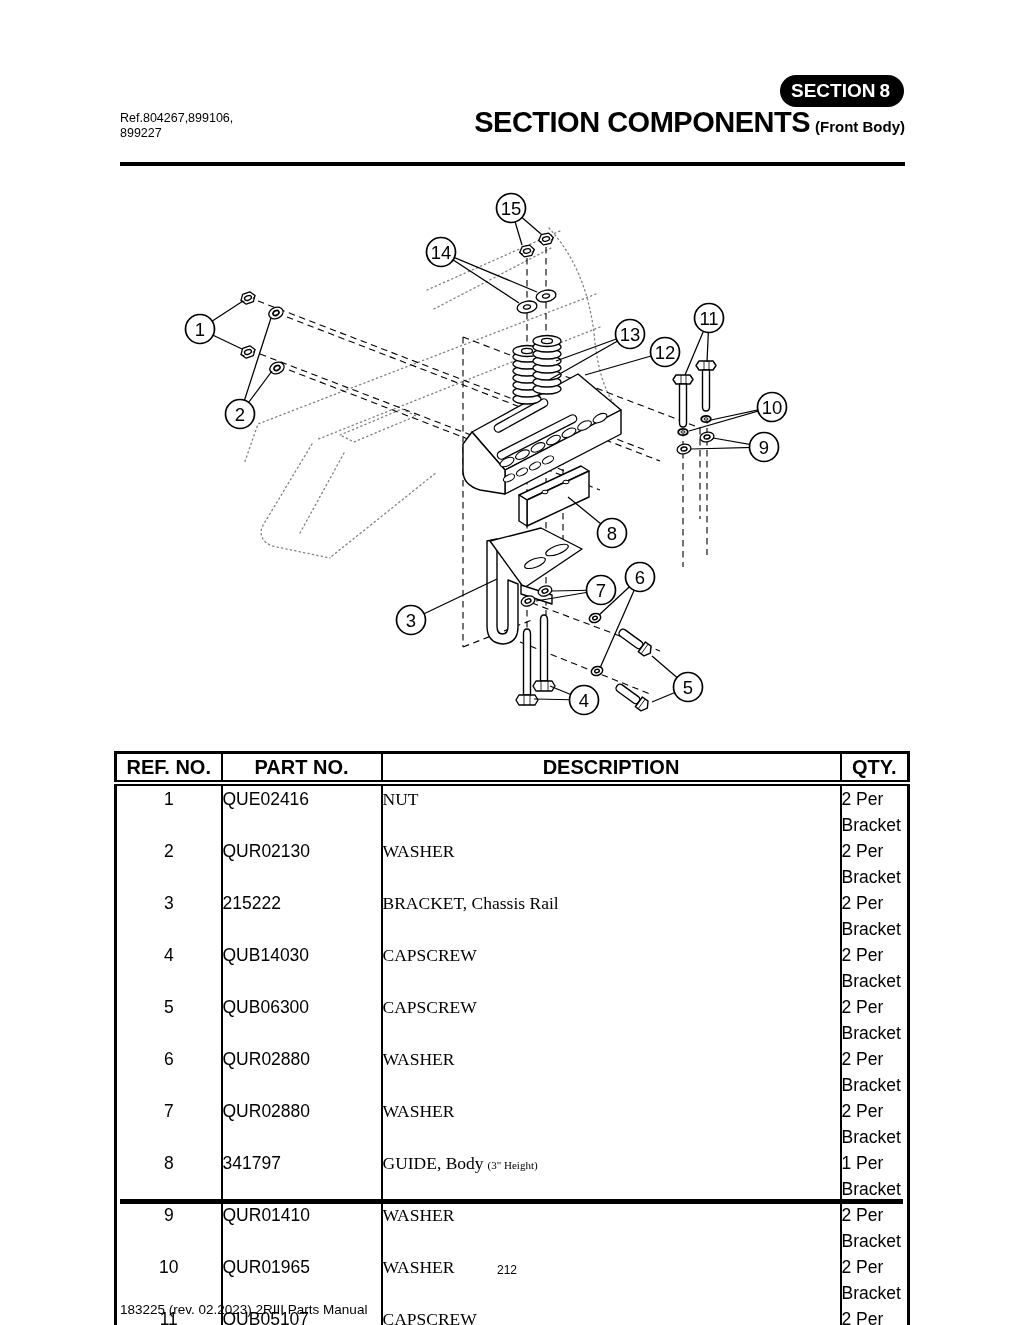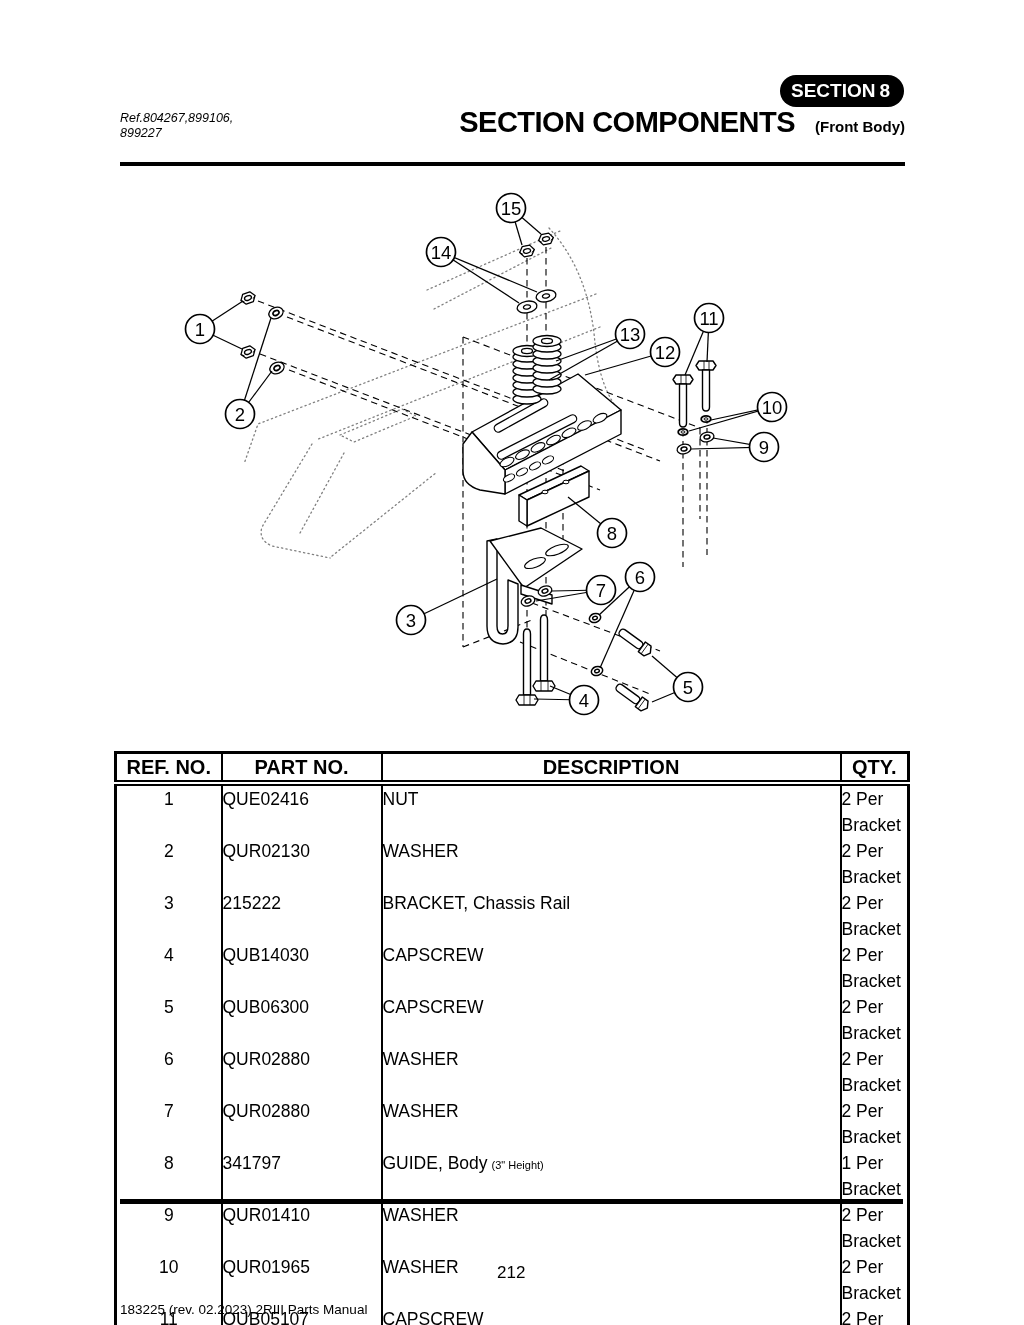--- a/index.html
+++ b/index.html
@@ -2,42 +2,42 @@
 <html><head>
 <meta charset="utf-8">
 <style>
   html,body{margin:0;padding:0;background:#fff;}
   .page{position:relative;width:1024px;height:1325px;background:#fff;overflow:hidden;
         font-family:"Liberation Sans",sans-serif;color:#000;}
   
   .section-badge{position:absolute;left:780px;top:75px;width:124px;height:32px;background:#000;color:#fff;
         display:flex;align-items:center;justify-content:space-between;padding:0 14px 0 11px;box-sizing:border-box;
         font-size:19px;font-weight:bold;border-radius:16px;}
-  .ref-block{position:absolute;left:120px;top:111px;font-style:italic;font-size:12.5px;line-height:15px;}
+  .ref-block{position:absolute;left:120px;top:111px;font-size:12.5px;line-height:15px;}
   .title-block{position:absolute;right:119px;top:106px;white-space:nowrap;text-align:right;}
   .title-block .main{font-size:29px;font-weight:bold;letter-spacing:-0.5px;}
-  .title-block .sub{font-size:15px;font-weight:bold;margin-left:20px;text-align:center;}
+  .title-block .sub{font-size:15px;font-weight:bold;margin-left:5px;text-align:center;}
   .top-rule{position:absolute;left:120px;top:162px;width:785px;height:4px;background:#000;}
   
   .diagram{position:absolute;left:0;top:178px;}
   
   table.parts{position:absolute;left:114px;top:751px;width:796px;border-collapse:collapse;table-layout:fixed;
         border:3px solid #000;background:#fff;}
   table.parts th{border-bottom:6px double #000;font-size:20px;font-weight:bold;height:26px;padding:0;text-align:center;}
   table.parts th + th, table.parts td + td{border-left:2px solid #000;}
   table.parts td{height:27px;vertical-align:top;font-size:17.5px;line-height:26px;padding:0;overflow:hidden;}
   td.c-ref{text-align:center;}
   td.c-part{padding-left:12px;}
-  td.c-desc{padding-left:10px;}
+  td.c-desc{padding-left:10px;font-family:Liberation Serif, serif;}
   td.c-desc .note{font-size:11px;margin-left:4px;}
   td.c-qty{font-size:9.5px;line-height:10.5px;text-align:left;padding-top:3px;}
   
   .bottom-rule{position:absolute;left:120px;top:1199px;width:783px;height:5px;background:#000;}
   .footer-left{position:absolute;left:120px;top:1302px;font-size:13.5px;}
-  .footer-page{position:absolute;left:497px;top:1263px;font-size:17px;}
+  .footer-page{position:absolute;left:497px;top:1263px;font-size:12px;}
 </style>
 </head>
 <body>
 
 <div class="page">
 
   <div class="section-badge">
     <span>SECTION</span>
     <span>8</span>
   </div>

